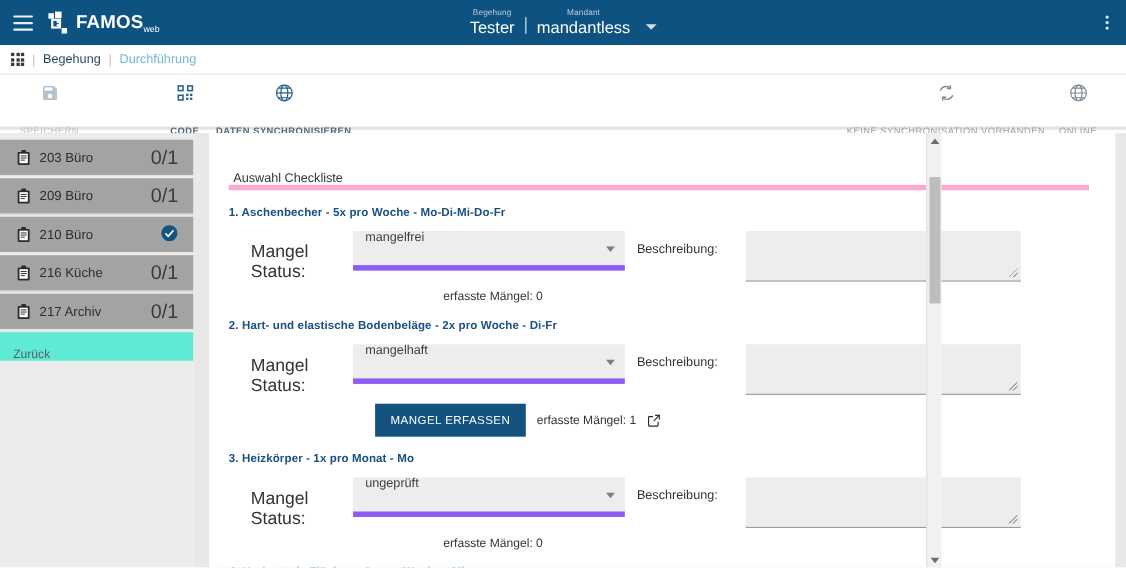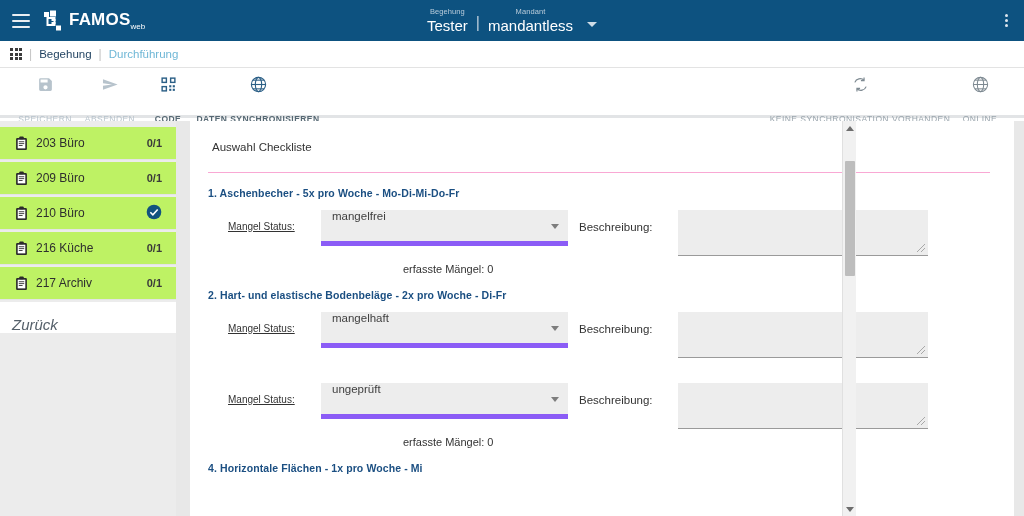--- a/index.html
+++ b/index.html
@@ -81,66 +81,65 @@
   .tb-item.enabled .tb-label { color: #566873; font-weight: bold; }
   .tb-item.muted .tb-label { color: #9aa5ad; }
 
   
   .sidebar {
     position: absolute; top: 121px; left: 0; width: 176px; height: 395px;
     background: #ececec; overflow: hidden;
   }
   .side-list { padding-top: 6px; }
   .side-item {
-    height: 33px; margin: 0 0 2px 0; background: #bef264;
+    height: 33px; margin: 0 0 2px 0; background: #a3a3a3;
     display: flex; align-items: center; padding: 0 14px 0 12px;
     cursor: pointer; font-size: 12px; color: #2e2e2e;
     border-bottom: 1px solid #e4e4e4;
   }
   .side-item .clip { width: 18px; display: flex; align-items: center; justify-content: center; }
   .side-item .side-label { flex: 1; padding-left: 6px; }
-  .side-item .side-count { font-size: 11px; color: #3a3a3a; font-weight: bold; }
+  .side-item .side-count { font-size: 18px; color: #3a3a3a; }
   .side-check { display: inline-block; }
   .side-back {
-    padding: 14px 0 0 12px; font-size: 15px; color: #55606a; cursor: pointer;
-    background: #ffffff;
-    font-style: italic;
+    padding: 14px 0 0 12px; font-size: 11px; color: #55606a; cursor: pointer;
+    background: #5eead4;
   }
 
   
   .main-wrap {
     position: absolute; top: 121px; left: 176px; width: 848px; height: 395px;
     background: #e8e8e8;
   }
   .main {
     position: absolute; top: 0; left: 14px; width: 824px; height: 395px;
     background: #ffffff; overflow: hidden;
   }
   .main-inner { padding: 0 24px 0 18px; }
 
   .checklist-row {
-    display: flex; align-items: center; height: 52px;
-    border-bottom: 1px solid #f9a8d4; margin-bottom: 0;
+    display: flex; align-items: flex-end; height: 52px;
+    border-bottom: 5px solid #f9a8d4; margin-bottom: 0;
   }
   .checklist-label { font-size: 11.5px; color: #333; width: 280px; padding-left: 4px; }
   .checklist-select {
     flex: 1; height: 36px; background: #ededed; border-bottom: 1px solid #9a9a9a;
     display: flex; align-items: center; padding: 0 26px 0 10px; position: relative;
     font-size: 11.5px; color: #3a3a3a; cursor: pointer;
   }
   .sel-caret {
     position: absolute; right: 9px; top: 50%; margin-top: -2px;
     width: 0; height: 0; border-left: 4px solid transparent; border-right: 4px solid transparent;
     border-top: 5px solid #7d7d7d;
   }
 
   .q-block { padding-top: 14px; }
   .q-title { font-size: 10.5px; color: #1b4f82; font-weight: bold; letter-spacing: .1px; }
   .q-row { display: flex; align-items: flex-start; margin-top: 11px; }
-  .q-lbl { font-size: 10px; color: #333; width: 113px; padding-left: 20px; padding-top: 11px; text-decoration: underline; }
+  .q-lbl { font-size: 16px; color: #333; width: 113px; padding-left: 20px; padding-top: 11px; }
   .q-select {
     width: 247px; height: 36px; background: #ededed; border-bottom: 5px solid #8b5cf6;
     display: flex; align-items: flex-start; padding: 0 26px 0 11px; position: relative;
     font-size: 11.5px; color: #3f3f3f; cursor: pointer;
   }
   .q-desc-lbl { font-size: 11.5px; color: #333; width: 110px; padding-left: 11px; padding-top: 11px; }
   .q-textarea {
     width: 250px; height: 46px; background: #ededed; border-bottom: 1px solid #9a9a9a;
     position: relative; cursor: text;
   }
@@ -246,28 +245,20 @@
 
     <div class="tb-item disabled" style="left:14px;width:62px;">
       <div class="tb-icon">
         <svg width="17" height="17" viewBox="0 0 24 24" fill="#b7c3cc">
           <path d="M17 3H5a2 2 0 0 0-2 2v14a2 2 0 0 0 2 2h14a2 2 0 0 0 2-2V7l-4-4zm-5 16a3 3 0 1 1 0-6 3 3 0 0 1 0 6zm3-10H5V5h10v4z"></path>
         </svg>
       </div>
       <div class="tb-label">SPEICHERN</div>
     </div>
 
-    <div class="tb-item disabled" style="left:79px;width:62px;">
-      <div class="tb-icon">
-        <svg width="19" height="19" viewBox="0 0 24 24" fill="#b7c3cc">
-          <path d="M2.5 5.5 21 12 2.5 18.5 2.5 13.6 14 12 2.5 10.4z"></path>
-        </svg>
-      </div>
-      <div class="tb-label">ABSENDEN</div>
-    </div>
 
     <div class="tb-item enabled" style="left:145px;width:46px;">
       <div class="tb-icon">
         <svg width="17" height="17" viewBox="0 0 24 24" fill="#2b5f86">
           <rect x="2" y="2" width="8" height="8"></rect>
             <rect x="4" y="4" width="4" height="4" fill="#fff"></rect>
           <rect x="14" y="2" width="8" height="8"></rect>
             <rect x="16" y="4" width="4" height="4" fill="#fff"></rect>
           <rect x="2" y="14" width="8" height="8"></rect>
             <rect x="4" y="16" width="4" height="4" fill="#fff"></rect>
@@ -431,22 +422,34 @@
                 <div class="q-lbl">Mangel Status:</div>
                 <div class="q-select">
                   <span>mangelhaft</span>
                   <span class="sel-caret"></span>
                 </div>
                 <div class="q-desc-lbl">Beschreibung:</div>
                 <div class="q-textarea">
                   <span class="grip"></span>
                 </div>
               </div>
+              <div class="q-sub">
+                <button class="btn-mangel">MANGEL ERFASSEN</button>
+                <span class="q-count">erfasste Mängel: 1</span>
+                <span class="ext-link">
+                  <svg width="13" height="13" viewBox="0 0 24 24" fill="none" stroke="#2b2b2b" stroke-width="1.9">
+                    <path d="M19 13.5V20a1 1 0 0 1-1 1H4a1 1 0 0 1-1-1V6a1 1 0 0 1 1-1h6.5"></path>
+                    <polyline points="14,3 21,3 21,10"></polyline>
+                    <line x1="21" y1="3" x2="11.5" y2="12.5"></line>
+                  </svg>
+                </span>
+              </div>
             </div>
             <div class="q-block">
+              <div class="q-title">3. Heizkörper - 1x pro Monat - Mo</div>
               <div class="q-row">
                 <div class="q-lbl">Mangel Status:</div>
                 <div class="q-select">
                   <span>ungeprüft</span>
                   <span class="sel-caret"></span>
                 </div>
                 <div class="q-desc-lbl">Beschreibung:</div>
                 <div class="q-textarea">
                   <span class="grip"></span>
                 </div>

